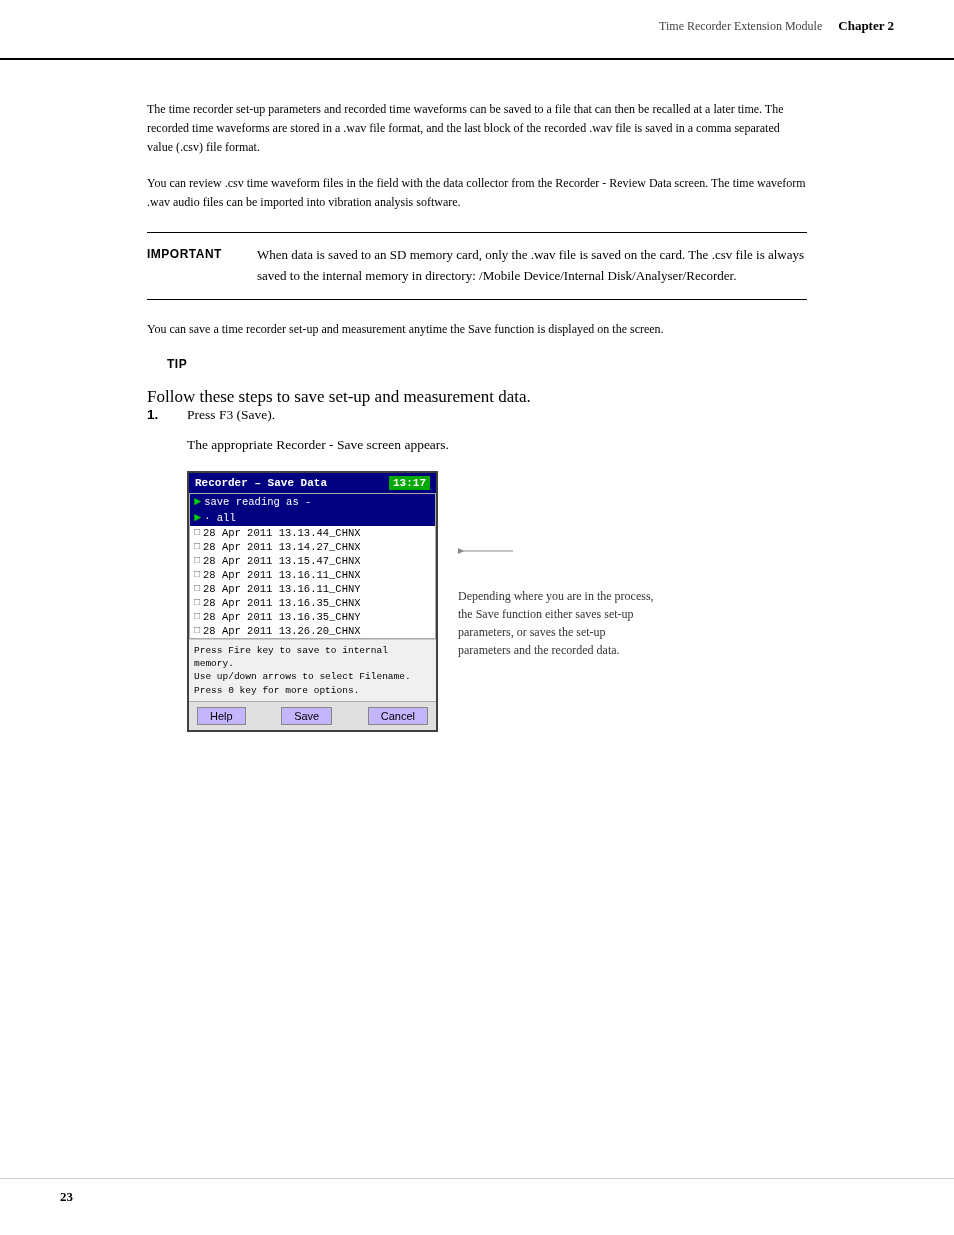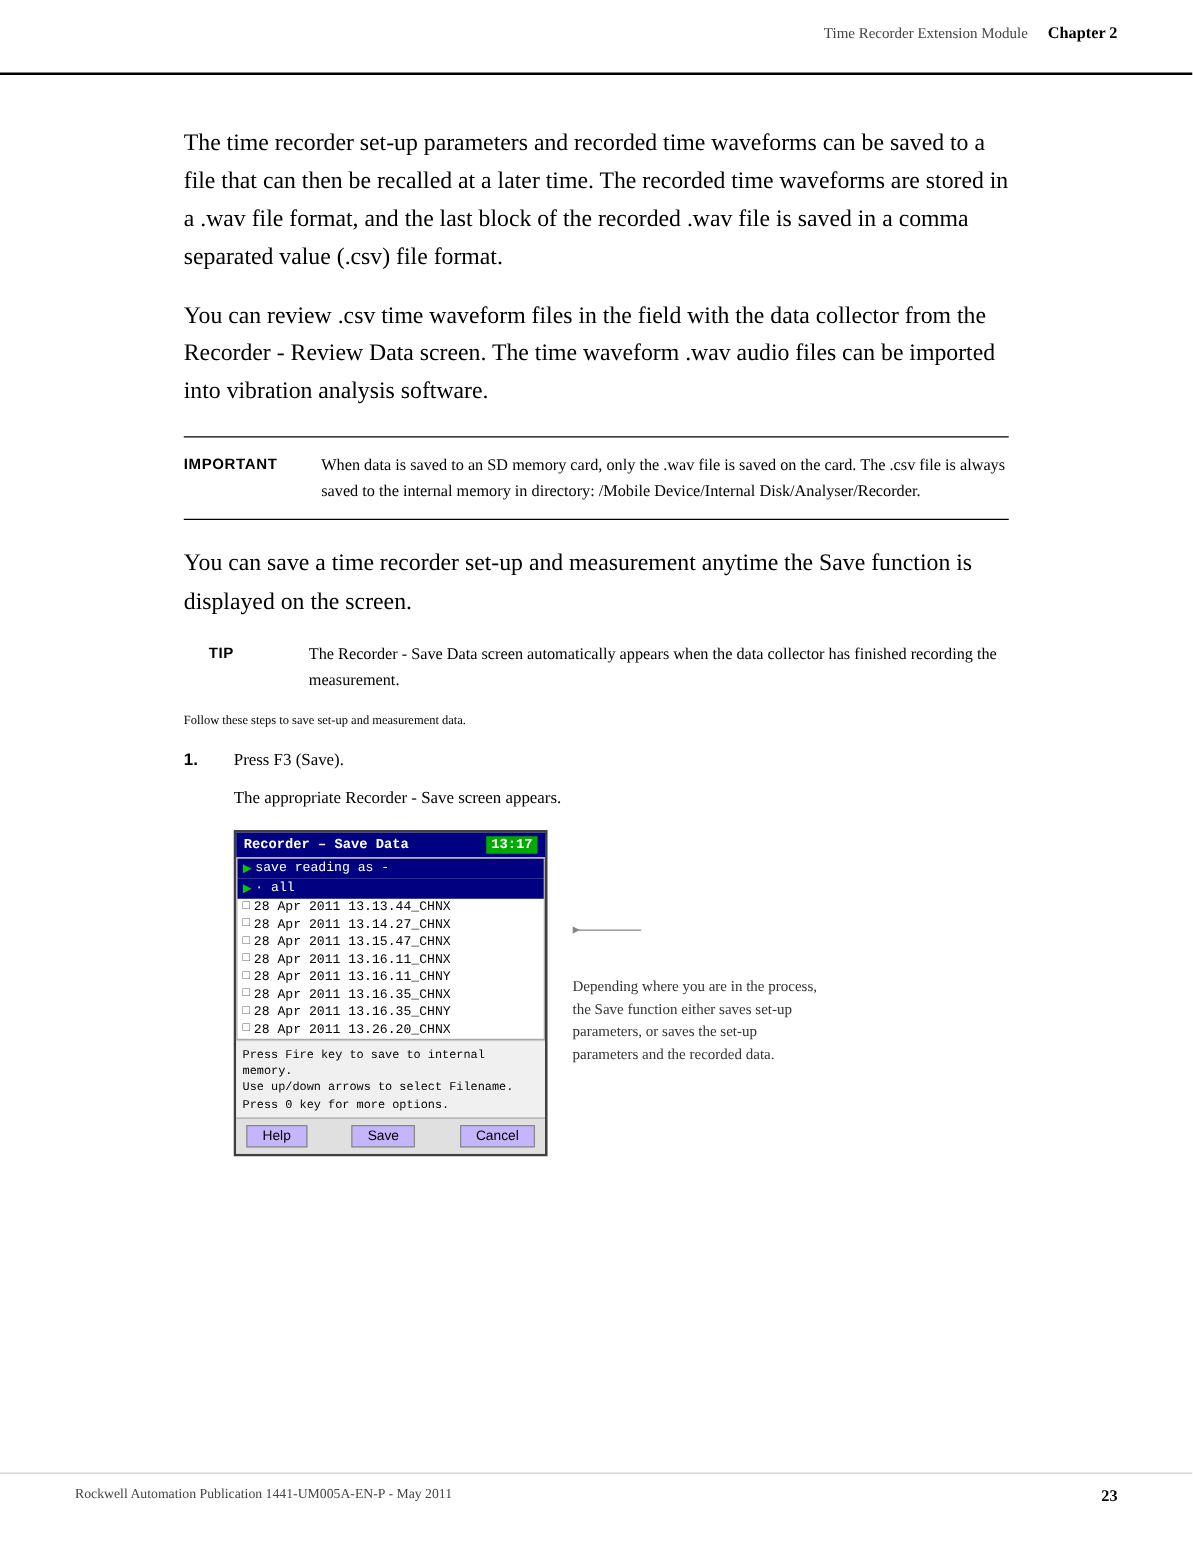--- a/index.html
+++ b/index.html
@@ -44,21 +44,21 @@
     .section-title {
       font-size: 20px;
       font-weight: bold;
       font-family: Arial, sans-serif;
       margin-bottom: 24px;
       margin-top: 10px;
     }
 
     
     .body-text {
-      font-size: 19px;
+      font-size: 12px;
       line-height: 1.6;
       margin-bottom: 16px;
       font-family: Georgia, serif;
     }
 
     
     .important-box {
       display: flex;
       border-top: 1.5px solid #000;
       border-bottom: 1.5px solid #000;
@@ -94,23 +94,22 @@
       letter-spacing: 0.5px;
     }
     .tip-content {
       font-size: 13px;
       line-height: 1.6;
       font-family: Georgia, serif;
     }
 
     
     .steps-intro {
-      font-size: 10px;
-      font-family: Georgia, serif;
-      margin-bottom: 18px;
+      font-size: 17px;
+      font-family: Georgia, serif;
     }
     .step-item {
       display: flex;
       margin-bottom: 14px;
     }
     .step-number {
       font-family: Arial, sans-serif;
       font-weight: bold;
       font-size: 13.5px;
       min-width: 40px;
@@ -272,21 +271,20 @@
 
   <div class="important-box">
     <span class="important-label">IMPORTANT</span>
     <span class="important-content">When data is saved to an SD memory card, only the .wav file is saved on the card. The .csv file is always saved to the internal memory in directory: /Mobile Device/Internal Disk/Analyser/Recorder.</span>
   </div>
 
   <p class="body-text">You can save a time recorder set-up and measurement anytime the Save function is displayed on the screen.</p>
 
   <div class="tip-box">
     <span class="tip-label">TIP</span>
-    <span class="tip-content">The Recorder - Save Data screen automatically appears when the data collector has finished recording the measurement.</span>
   </div>
 
   <p class="steps-intro">Follow these steps to save set-up and measurement data.</p>
 
   <div class="step-item">
     <span class="step-number">1.</span>
     <span class="step-text">Press F3 (Save).</span>
   </div>
 
   <p class="step-result">The appropriate Recorder - Save screen appears.</p>
@@ -362,15 +360,14 @@
         <polygon points="0,27 0,33 6,30" fill="#888"></polygon>
       </svg>
       <span class="callout-text">Depending where you are in the process, the Save function either saves set-up parameters, or saves the set-up parameters and the recorded data.</span>
     </div>
 
   </div>
 
 </div>
 
 <div class="page-footer">
-  <span class="footer-pub">Rockwell Automation Publication 1441-UM005A-EN-P - May 2011</span>
   <span class="footer-page">23</span>
 </div>
 
 </body></html>

